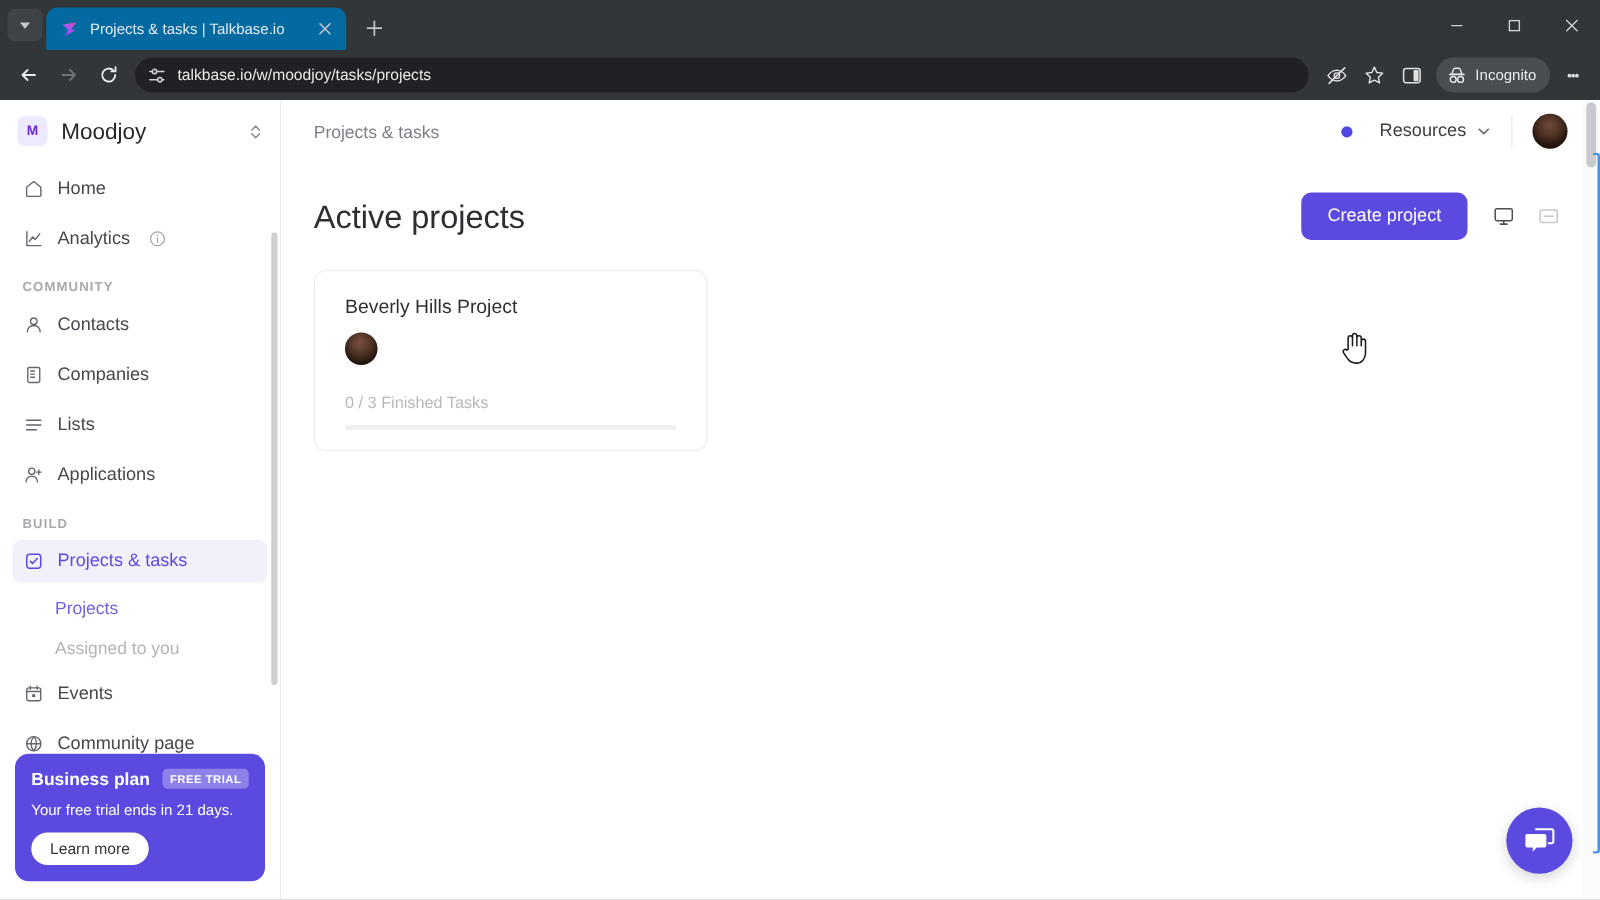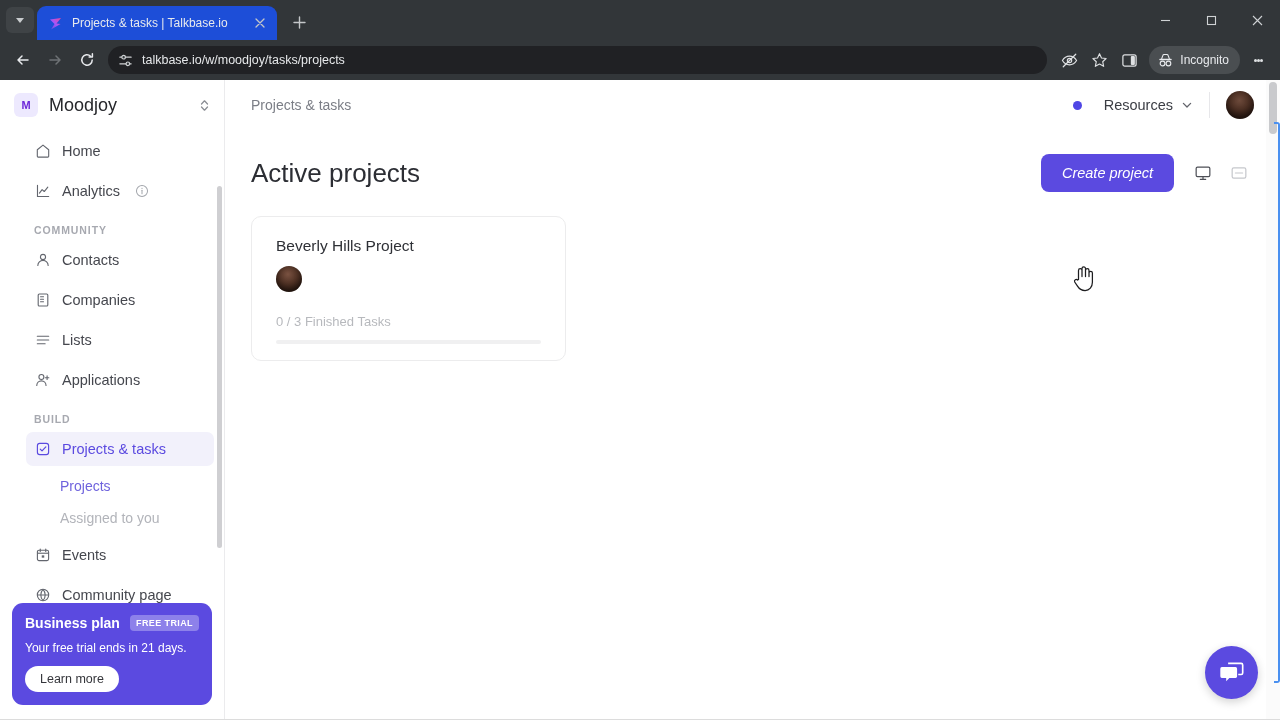--- a/index.html
+++ b/index.html
@@ -28,21 +28,21 @@
     cursor: pointer;
   }
   .chev-dn {
     width: 0; height: 0;
     border-left: 4.5px solid transparent;
     border-right: 4.5px solid transparent;
     border-top: 5px solid #c9ccce;
   }
   .tab {
     height: 34px; width: 240px;
-    background: #1d4ed8; border-radius: 9px 9px 0 0;
+    background: #0369a1; border-radius: 9px 9px 0 0;
     display: flex; align-items: center; gap: 8px;
     padding: 0 8px 0 10px;
     position: relative;
   }
   .favicon {
     width: 17px; height: 17px; flex: 0 0 17px;
     position: relative;
   }
   .favicon svg { display:block; }
   .tab-title {
@@ -131,21 +131,21 @@
     background: #ede9fe; color: #6d28d9;
     font-size: 11px; font-weight: bold;
     display: flex; align-items: center; justify-content: center;
     flex: 0 0 24px;
   }
   .ws-name { flex: 1 1 auto; font-size: 18px; color: #26272b; }
   .ws-updown { color: #8a8d94; display:flex; flex-direction:column;
                align-items:center; gap:2px; }
 
   .nav {
-    flex: 1 1 auto; padding: 4px 0 0 16px; overflow: hidden;
+    flex: 1 1 auto; padding: 4px 0 0 0; overflow: hidden;
     position: relative;
   }
   .nav-item {
     height: 34px; margin: 0 10px 6px 10px;
     display: flex; align-items: center; gap: 11px;
     padding: 0 8px; border-radius: 7px; cursor: pointer;
     color: #45474e; font-size: 14.5px;
   }
   .nav-item .ic { width: 17px; height: 17px; flex: 0 0 17px;
                   display: flex; align-items: center; justify-content: center;
@@ -219,21 +219,20 @@
   .content { flex: 1 1 auto; padding: 0 26px; position: relative; }
   .page-head {
     height: 86px; display: flex; align-items: center;
   }
   .page-title { font-size: 26px; color: #2c2e34; flex: 1 1 auto; font-weight: 400; }
   .btn-primary {
     background: #5b4ae0; color: #fff; border: none;
     font-size: 14.5px; font-family: inherit;
     padding: 11px 21px; border-radius: 8px; cursor: pointer;
     font-weight: 500;
-    font-style: italic;
   }
   .view-toggles { display: flex; align-items: center; gap: 6px; margin-left: 14px; }
   .view-btn {
     width: 30px; height: 30px; border-radius: 6px;
     display: flex; align-items: center; justify-content: center;
     cursor: pointer; color: #4d4f56;
   }
   .view-btn.off { color: #c5c7cc; }
 
   .cards { display: flex; gap: 18px; flex-wrap: wrap; }

